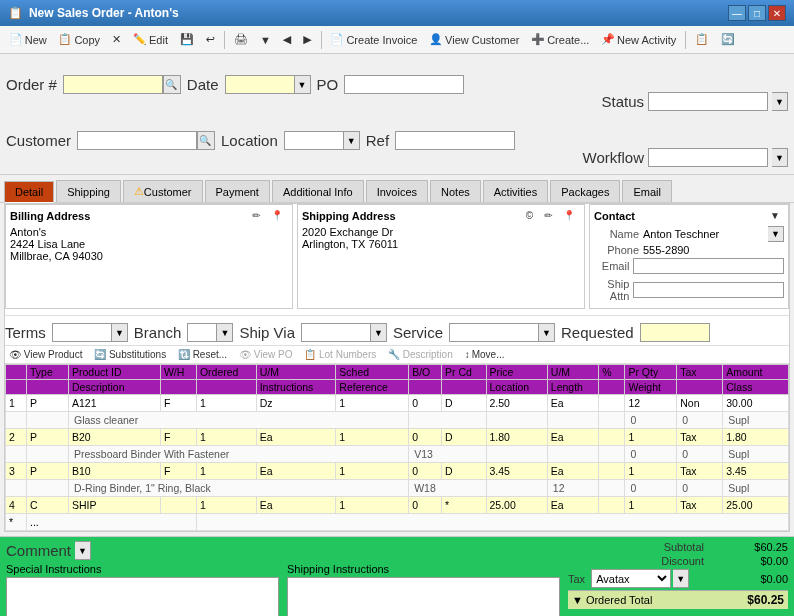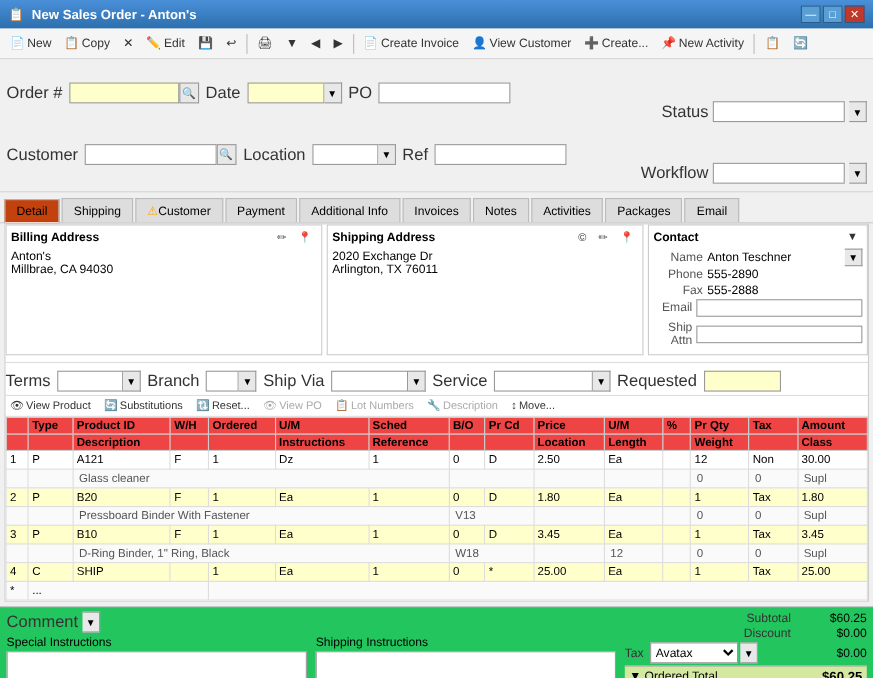--- a/index.html
+++ b/index.html
@@ -176,25 +176,25 @@
       padding: 1px 4px;
     }
     .li-btn.disabled { color: #aaa; cursor: default; }
 
     .items-table {
       width: 100%;
       border-collapse: collapse;
       font-size: 10.5px;
     }
     .items-table th {
-      background: #ef4444;
+      background: #a21caf;
       border: 1px solid #ccc;
       padding: 1px 3px;
       text-align: left;
-      font-weight: bold;
+      font-weight: normal;
       white-space: nowrap;
     }
     .items-table td {
       border: 1px solid #ddd;
       padding: 1px 3px;
       white-space: nowrap;
       height: 17px;
     }
     .items-table tr:nth-child(even) td { background: #fafafa; }
     .tax-yellow td { background: #ffffcc !important; }
@@ -222,21 +222,21 @@
     .totals-area {
       width: 220px;
       display: flex;
       flex-direction: column;
       gap: 2px;
     }
     .total-row {
       display: flex;
       align-items: center;
       justify-content: space-between;
-      gap: 4px;
+      gap: 19px;
     }
     .total-label { font-size: 11px; color: #333; text-align: right; flex: 1; }
     .total-value { font-size: 11px; width: 65px; text-align: right; }
     .tax-row {
       display: flex;
       align-items: center;
       gap: 2px;
     }
     .tax-select { border: 1px solid #999; background: white; height: 19px; font-size: 11px; width: 80px; }
     .ordered-total-row {
@@ -413,20 +413,21 @@
 
     <div class="address-box">
       <div class="address-header">
         <span>Billing Address</span>
         <div class="address-header-icons">
           <button class="li-btn">✏</button>
           <button class="li-btn">📍</button>
         </div>
       </div>
       <div>Anton's</div>
+      <div>2424 Lisa Lane</div>
       <div>Millbrae, CA 94030</div>
     </div>
 
     <div class="address-box">
       <div class="address-header">
         <span>Shipping Address</span>
         <div class="address-header-icons">
           <button class="li-btn">©</button>
           <button class="li-btn">✏</button>
           <button class="li-btn">📍</button>
@@ -442,24 +443,20 @@
         <button class="li-btn">▼</button>
       </div>
       <div class="contact-row">
         <span class="contact-label">Name</span>
         <span class="contact-value">Anton Teschner</span>
         <button class="dropdown-btn" style="height:16px">▼</button>
       </div>
       <div class="contact-row">
         <span class="contact-label">Phone</span>
         <span class="contact-value">555-2890</span>
-      </div>
-      <div class="contact-row">
-        <span class="contact-label">Fax</span>
-        <span class="contact-value">555-2888</span>
       </div>
       <div class="contact-row">
         <span class="contact-label">Email</span>
         <input class="contact-input" value="" style="">
       </div>
       <div class="contact-row" style="margin-top:4px">
         <span class="contact-label">Ship Attn</span>
         <input class="contact-input" value="" style="">
       </div>
     </div>

